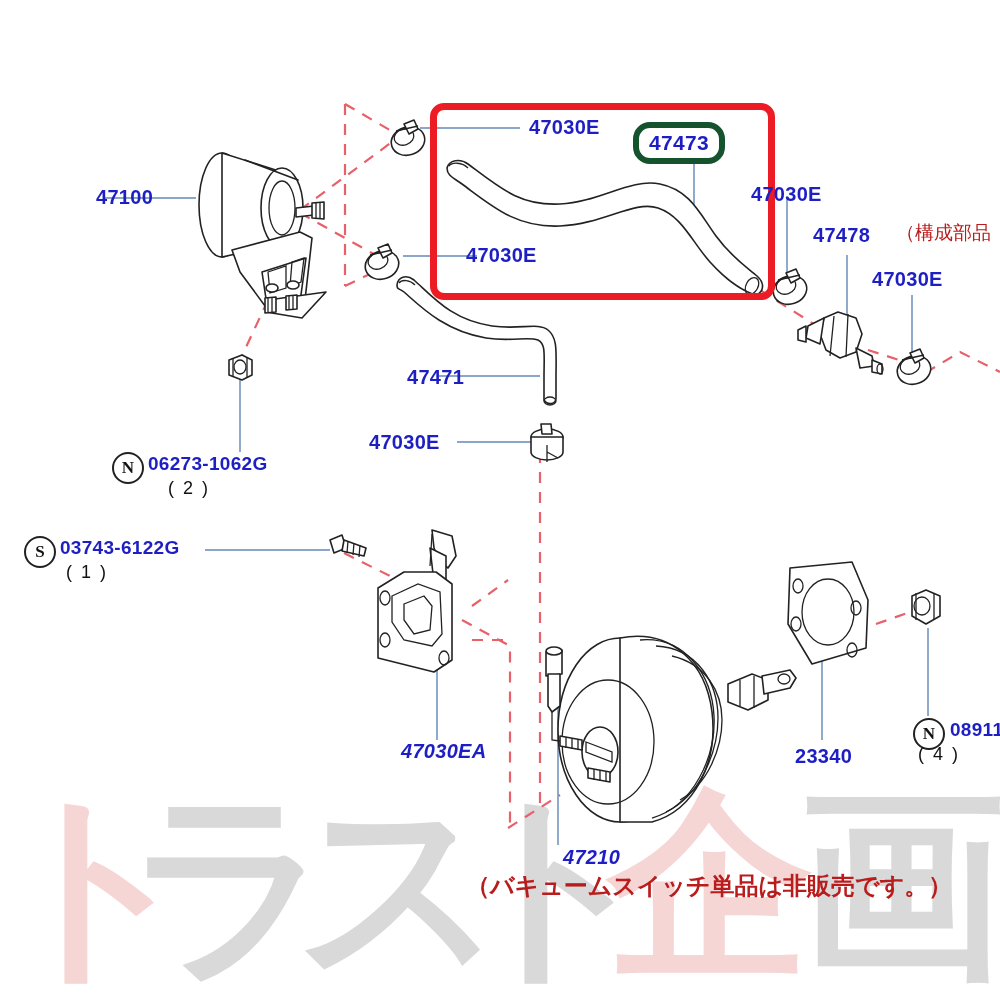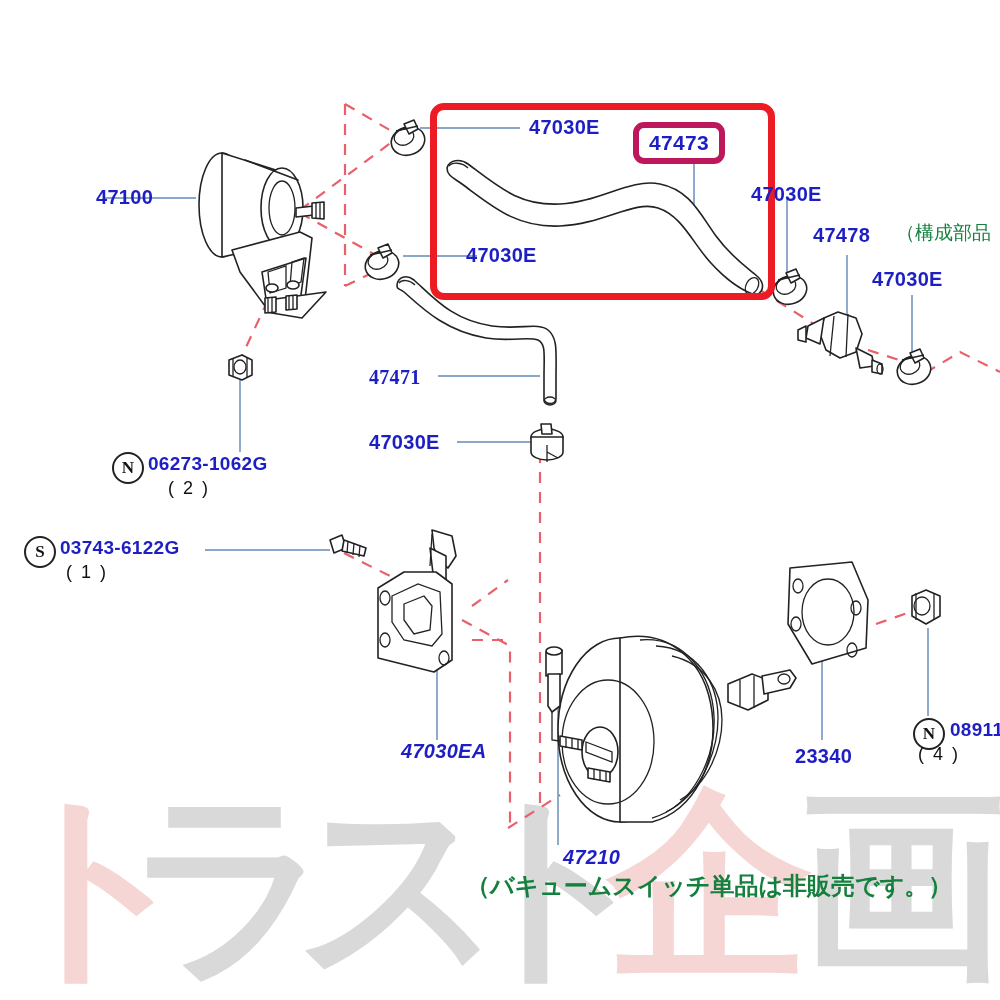--- a/index.html
+++ b/index.html
@@ -4,25 +4,25 @@
 <style>
   html,body{margin:0;padding:0;background:#fff;}
   body{width:1000px;height:1000px;overflow:hidden;font-family:"Liberation Sans",sans-serif;}
   #stage{position:relative;width:1000px;height:1000px;background:#fff;}
   #art{position:absolute;left:0;top:0;width:1000px;height:1000px;}
   .lbl{position:absolute;color:#1d1ec4;font-family:"Liberation Sans",sans-serif;
        font-size:20px;font-weight:600;white-space:nowrap;letter-spacing:.3px;}
   .lbl.sm{font-size:19px;}
   .qty{position:absolute;color:#111;font-family:"Liberation Sans",sans-serif;
        font-size:18px;white-space:nowrap;letter-spacing:2px;}
-  .jp{position:absolute;color:#15803d;font-family:"DejaVu Sans",sans-serif;
+  .jp{position:absolute;color:#b91c1c;font-family:"DejaVu Sans",sans-serif;
       font-size:19px;white-space:nowrap;}
   .jp.big{font-size:24px;font-weight:bold;}
   .hl{position:absolute;border:7px solid #ed1c24;border-radius:14px;box-sizing:border-box;}
-  .lblbox{position:absolute;border:6px solid #be185d;border-radius:11px;box-sizing:border-box;
+  .lblbox{position:absolute;border:6px solid #14532d;border-radius:17px;box-sizing:border-box;
           background:#fff;display:flex;align-items:center;justify-content:center;}
   .lblbox .lbl{position:static;font-size:21px;}
   .circ{position:absolute;width:28px;height:28px;border:2px solid #222;border-radius:50%;
         display:flex;align-items:center;justify-content:center;color:#111;
         font-family:"Liberation Serif",serif;font-size:17px;font-weight:700;background:#fff;}
   .wm{position:absolute;font-family:"DejaVu Sans",sans-serif;font-weight:700;
       font-size:205px;line-height:1;user-select:none;}
   .wm.g{color:#d9d9d9;}
   .wm.p{color:#f6d5d5;}
 </style>
@@ -260,21 +260,21 @@
   <div class="lbl" style="left:529px;top:116px;">47030E</div>
   <div class="lbl" style="left:466px;top:244px;">47030E</div>
 
   <div class="lblbox" style="left:633px;top:122px;width:92px;height:42px;">
     <span class="lbl">47473</span>
   </div>
 
   <div class="lbl" style="left:751px;top:183px;">47030E</div>
   <div class="lbl" style="left:813px;top:224px;">47478</div>
   <div class="lbl" style="left:872px;top:268px;">47030E</div>
-  <div class="lbl" style="left:369px;top:366px;font-family:Liberation Serif, serif;">47471</div>
+  <div class="lbl" style="left:407px;top:366px;">47471</div>
   <div class="lbl" style="left:369px;top:431px;">47030E</div>
   <div class="lbl" style="left:401px;top:740px;font-style:italic;">47030EA</div>
   <div class="lbl" style="left:563px;top:846px;font-style:italic;">47210</div>
   <div class="lbl" style="left:795px;top:745px;">23340</div>
 
   <div class="circ" style="left:112px;top:452px;">N</div>
   <div class="lbl sm" style="left:148px;top:453px;">06273-1062G</div>
   <div class="qty" style="left:168px;top:478px;">( 2  )</div>
 
   <div class="circ" style="left:24px;top:536px;">S</div>

